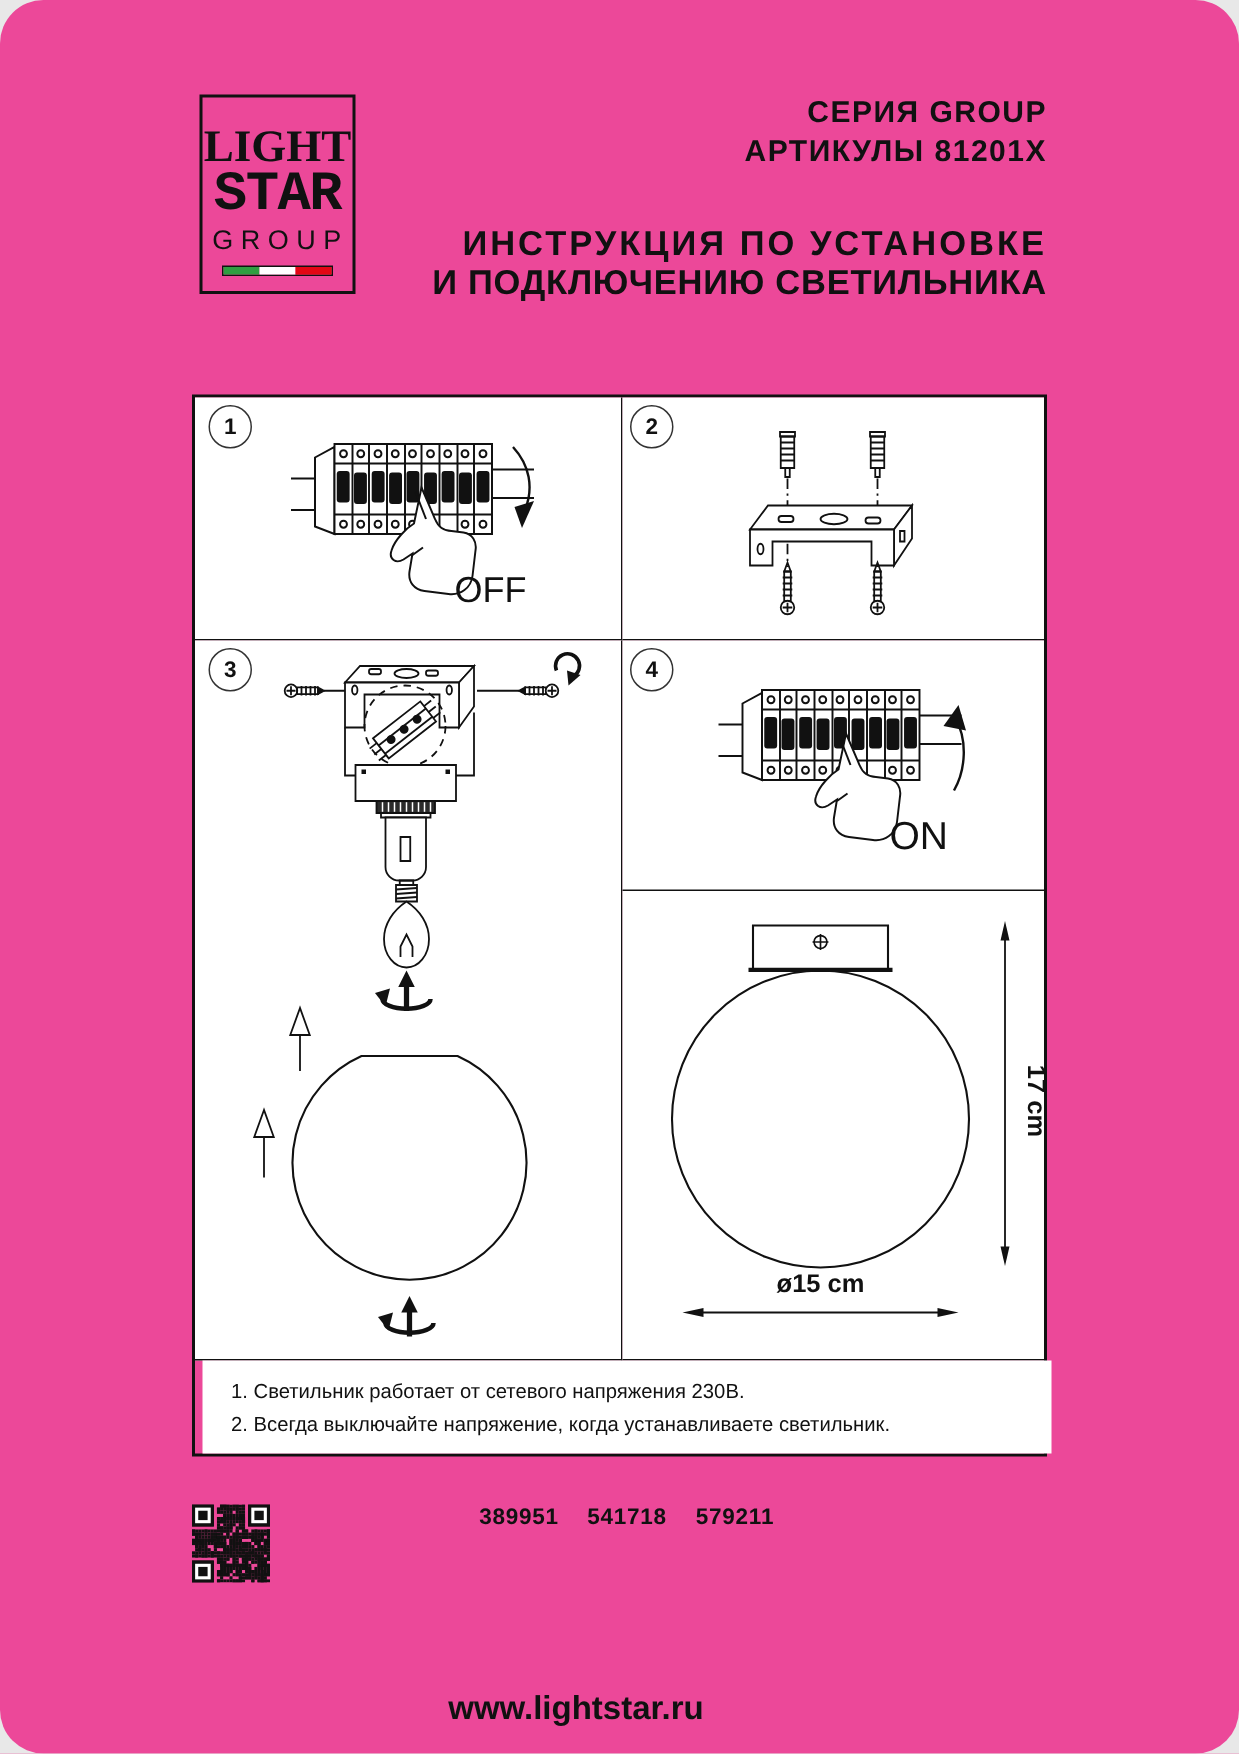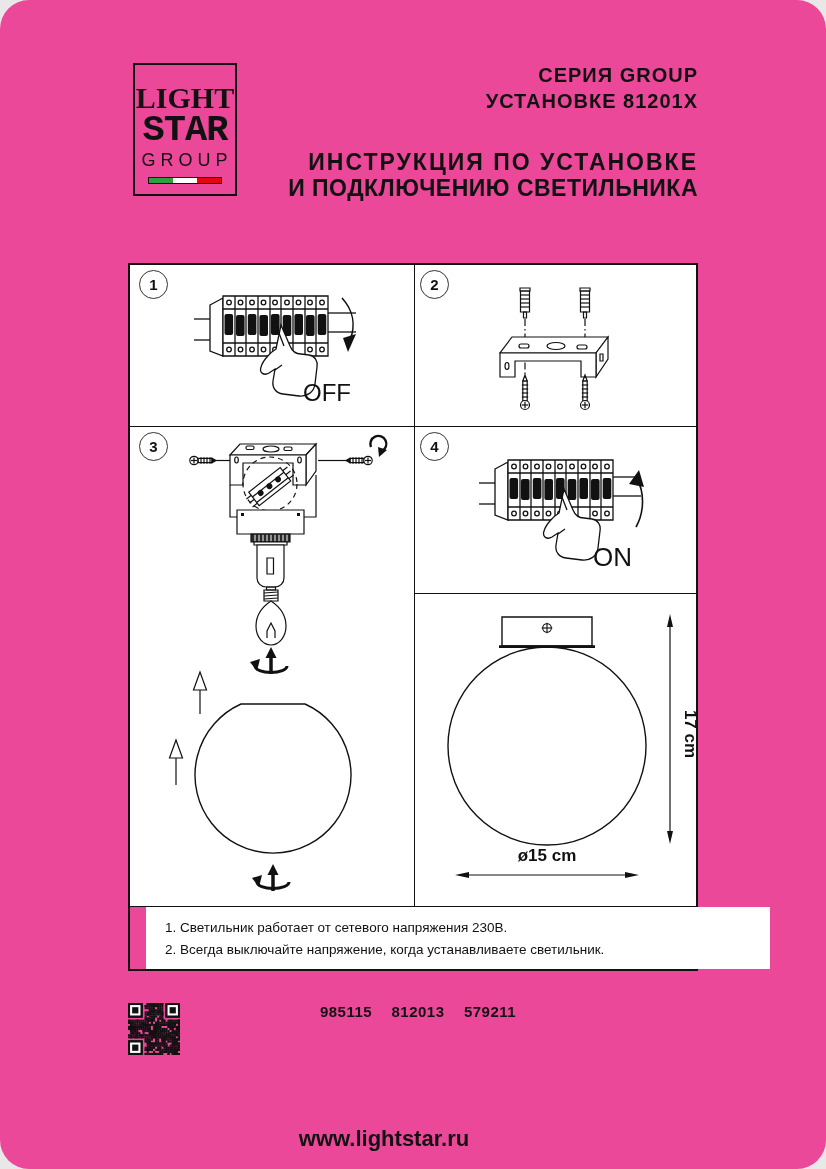--- a/index.html
+++ b/index.html
@@ -21,21 +21,21 @@
   .hdr.t1{top:149px;font-size:23px;letter-spacing:2px;}
   .hdr.t2{top:175px;font-size:23px;letter-spacing:0.5px;}
   
   .tbl{left:128px;top:263px;width:570px;height:708px;border:2px solid #111;box-sizing:border-box;}
   .cell{position:absolute;box-sizing:border-box;background:#fff;}
   .c1{left:0;top:0;width:285px;height:162px;border-right:1.6px solid #111;border-bottom:1.6px solid #111;}
   .c2{left:285px;top:0;width:281px;height:162px;border-bottom:1.6px solid #111;}
   .c3{left:0;top:162px;width:285px;height:480px;border-right:1.6px solid #111;border-bottom:1.6px solid #111;}
   .c4{left:285px;top:162px;width:281px;height:167px;border-bottom:1.6px solid #111;}
   .c5{left:285px;top:329px;width:281px;height:313px;border-bottom:1.6px solid #111;}
-  .cnotes{left:16px;top:642px;width:624px;height:62px;padding:10px 0 0 19px;font-size:13.5px;line-height:22px;}
+  .cnotes{left:5px;top:642px;width:566px;height:62px;padding:10px 0 0 19px;font-size:13.5px;line-height:22px;}
   .stepnum{position:absolute;width:27px;height:27px;border:1.6px solid #333;border-radius:50%;
            text-align:center;line-height:27px;font-size:15px;font-weight:bold;top:5px;left:9px;background:#fff;}
   .c2 .stepnum,.c4 .stepnum{left:5px;}
   svg{position:absolute;left:0;top:0;}
   svg *{vector-effect:non-scaling-stroke;}
   .lbl{font-family:"Liberation Sans",sans-serif;fill:#111;}
   
   .qrrow{left:128px;top:1003px;width:570px;display:flex;justify-content:center;gap:18px;padding-left:10px;box-sizing:border-box;}
   .qrcol{width:54px;text-align:center;}
   .qrcol .code{font-size:15px;font-weight:bold;letter-spacing:0.5px;margin-bottom:7px;}
@@ -52,21 +52,21 @@
     <div class="l2">STAR</div>
     <div class="l3">GROUP</div>
     <div class="flag">
       <div style="background: rgb(47, 158, 65);"></div>
       <div style="background: rgb(255, 255, 255);"></div>
       <div style="background: rgb(227, 6, 19);"></div>
     </div>
   </div>
 
   <div class="abs hdr series">СЕРИЯ GROUP</div>
-  <div class="abs hdr articles">УСТАНОВКЕ 81201X</div>
+  <div class="abs hdr articles">АРТИКУЛЫ 81201X</div>
   <div class="abs hdr t2">И ПОДКЛЮЧЕНИЮ СВЕТИЛЬНИКА</div>
   <div class="abs hdr t1">ИНСТРУКЦИЯ ПО УСТАНОВКЕ</div>
 
   <div class="abs tbl">
 
     <div class="cell c1">
       <div class="stepnum">1</div>
       <svg width="285" height="162" viewBox="0 0 285 162">
         <g stroke="#111" stroke-width="1.3" fill="none">
           <line x1="64" y1="54" x2="80" y2="54"></line>
@@ -404,21 +404,21 @@
     </div>
 
     <div class="cell cnotes">
       <div>1. Светильник работает от сетевого напряжения 230В.</div>
       <div>2. Всегда выключайте напряжение, когда устанавливаете светильник.</div>
     </div>
   </div>
 
   <div class="abs qrrow">
     <div class="qrcol">
-      <div class="code">985115</div>
+      <div class="code">389951</div>
       <div class="qr">
           <svg width="52" height="52" viewBox="0 0 52 52">
             <rect x="18.72" y="0" width="2.08" height="2.08" fill="#111111"></rect>
             <rect x="20.8" y="0" width="2.08" height="2.08" fill="#111111"></rect>
             <rect x="22.880000000000003" y="0" width="2.08" height="2.08" fill="#111111"></rect>
             <rect x="27.04" y="0" width="2.08" height="2.08" fill="#111111"></rect>
             <rect x="29.12" y="0" width="2.08" height="2.08" fill="#111111"></rect>
             <rect x="31.200000000000003" y="0" width="2.08" height="2.08" fill="#111111"></rect>
             <rect x="33.28" y="0" width="2.08" height="2.08" fill="#111111"></rect>
             <rect x="16.64" y="2.08" width="2.08" height="2.08" fill="#111111"></rect>
@@ -624,21 +624,21 @@
             <rect x="37.44" y="0" width="14.56" height="14.56" fill="#111111"></rect>
             <rect x="39.52" y="2.08" width="10.4" height="10.4" fill="#fff"></rect>
             <rect x="41.6" y="4.16" width="6.24" height="6.24" fill="#111111"></rect>
             <rect x="0" y="37.44" width="14.56" height="14.56" fill="#111111"></rect>
             <rect x="2.08" y="39.52" width="10.4" height="10.4" fill="#fff"></rect>
             <rect x="4.16" y="41.6" width="6.24" height="6.24" fill="#111111"></rect>
           </svg>
         </div>
     </div>
     <div class="qrcol">
-      <div class="code">812013</div>
+      <div class="code">541718</div>
       <div class="qr">
           <svg width="52" height="52" viewBox="0 0 52 52">
             <rect x="18.72" y="0" width="2.08" height="2.08" fill="#111111"></rect>
             <rect x="20.8" y="0" width="2.08" height="2.08" fill="#111111"></rect>
             <rect x="24.96" y="0" width="2.08" height="2.08" fill="#111111"></rect>
             <rect x="29.12" y="0" width="2.08" height="2.08" fill="#111111"></rect>
             <rect x="16.64" y="2.08" width="2.08" height="2.08" fill="#111111"></rect>
             <rect x="22.880000000000003" y="2.08" width="2.08" height="2.08" fill="#111111"></rect>
             <rect x="24.96" y="2.08" width="2.08" height="2.08" fill="#111111"></rect>
             <rect x="31.200000000000003" y="2.08" width="2.08" height="2.08" fill="#111111"></rect>

